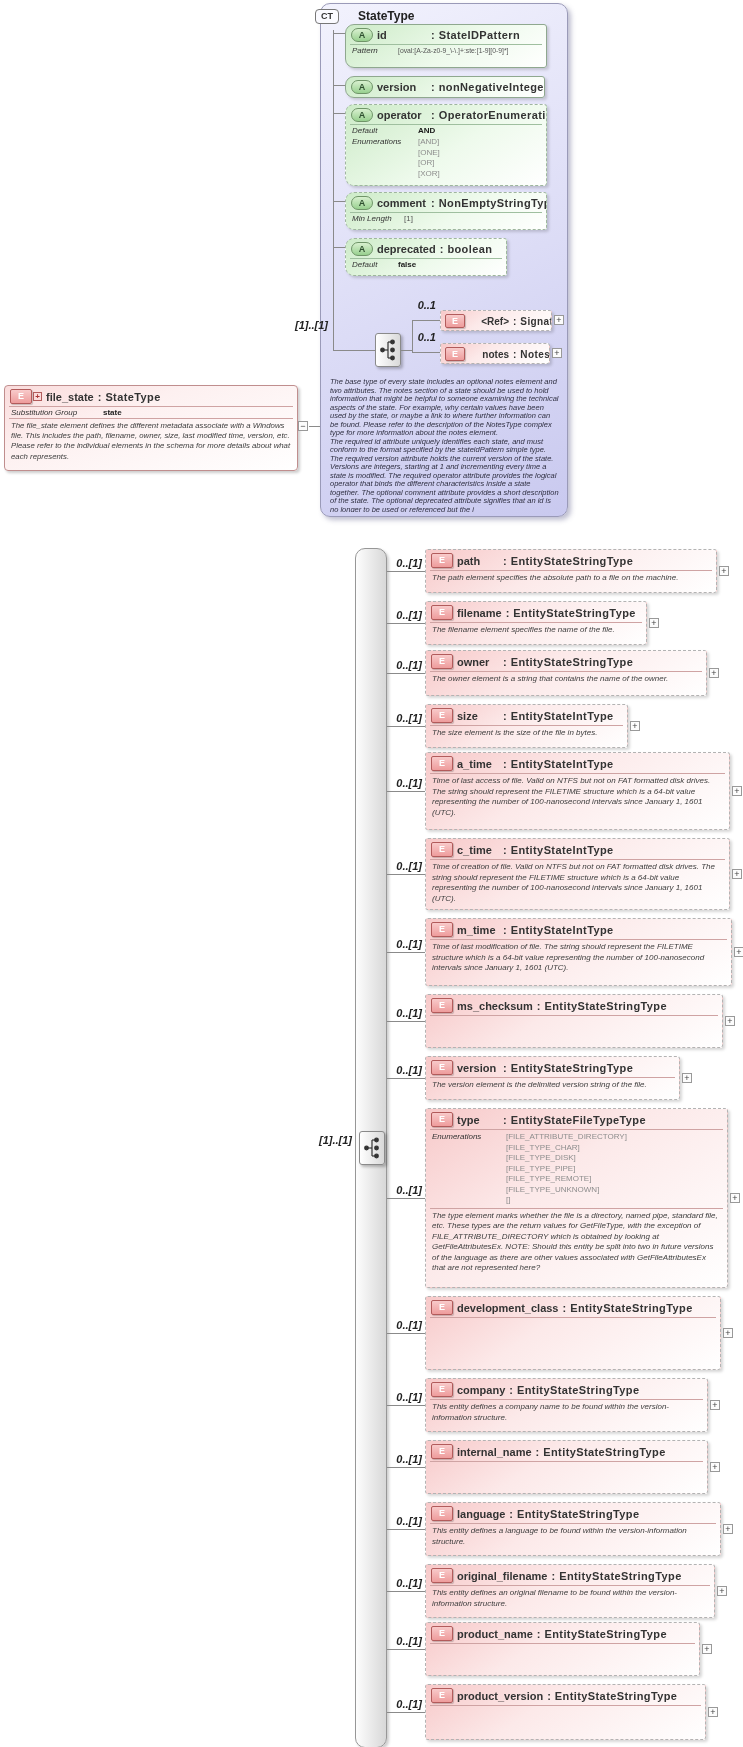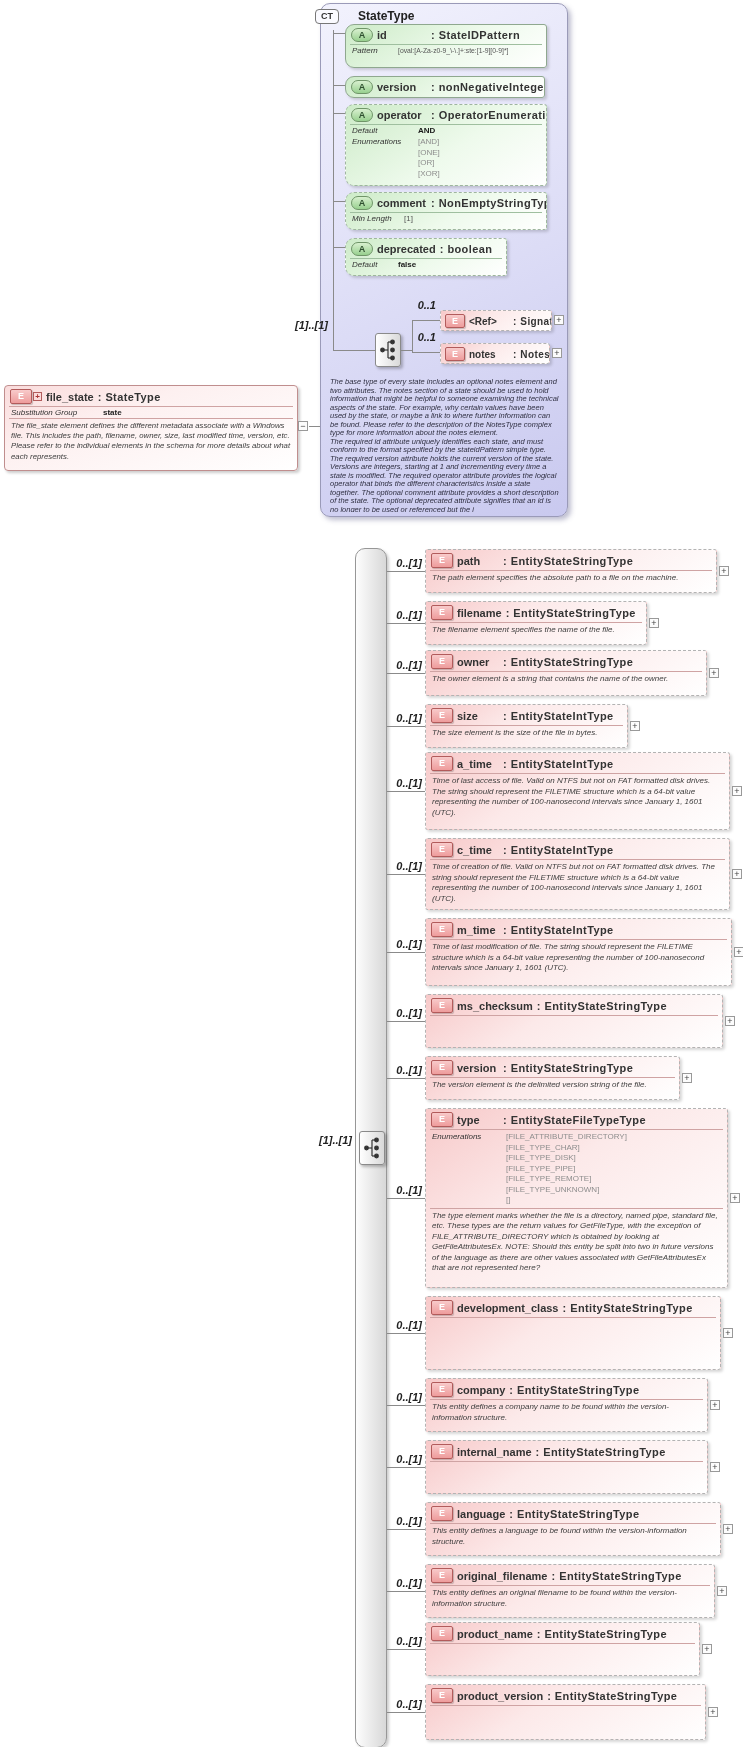--- a/index.html
+++ b/index.html
@@ -39,21 +39,21 @@
   .gebox{position:absolute;border:1px solid #c08e8e;border-radius:4px;box-sizing:border-box;
         background:linear-gradient(160deg,#fadcdc 0%,#fdf0f0 35%,#ffffff 100%);
         box-shadow:2px 2px 3px rgba(0,0,0,.2);overflow:hidden;}
 
   .trow{display:flex;align-items:center;padding:3px 5px 2px;gap:4px;font-weight:bold;font-size:11px;
         color:#333;white-space:nowrap;}
   .ename{min-width:42px;}
   .abox .ename{min-width:50px;}
   .etype{letter-spacing:.4px;}
   .ebox.small .trow{padding:3px 4px;font-size:10px;}
-  .ebox.small .ename{min-width:40px;}
+  .ebox.small .ename{min-width:40px;text-align:right;}
 
   .sep{border-top:1px solid #999;margin:0 4px;}
   .sep-pink{border-color:#cfa3a3;}
   .sep-green{border-color:#9fbf9f;}
 
   .doc{font-style:italic;font-size:8px;line-height:10.6px;color:#3d3d3d;padding:2px 6px 3px;}
   .gebox .doc{font-size:7.8px;line-height:10.2px;}
   .bigdoc{position:absolute;font-style:italic;font-size:7.5px;line-height:8.5px;color:#2e2e40;overflow:hidden;}
 
   .facet{display:flex;font-size:8px;padding:1px 6px;color:#444;align-items:flex-start;}

